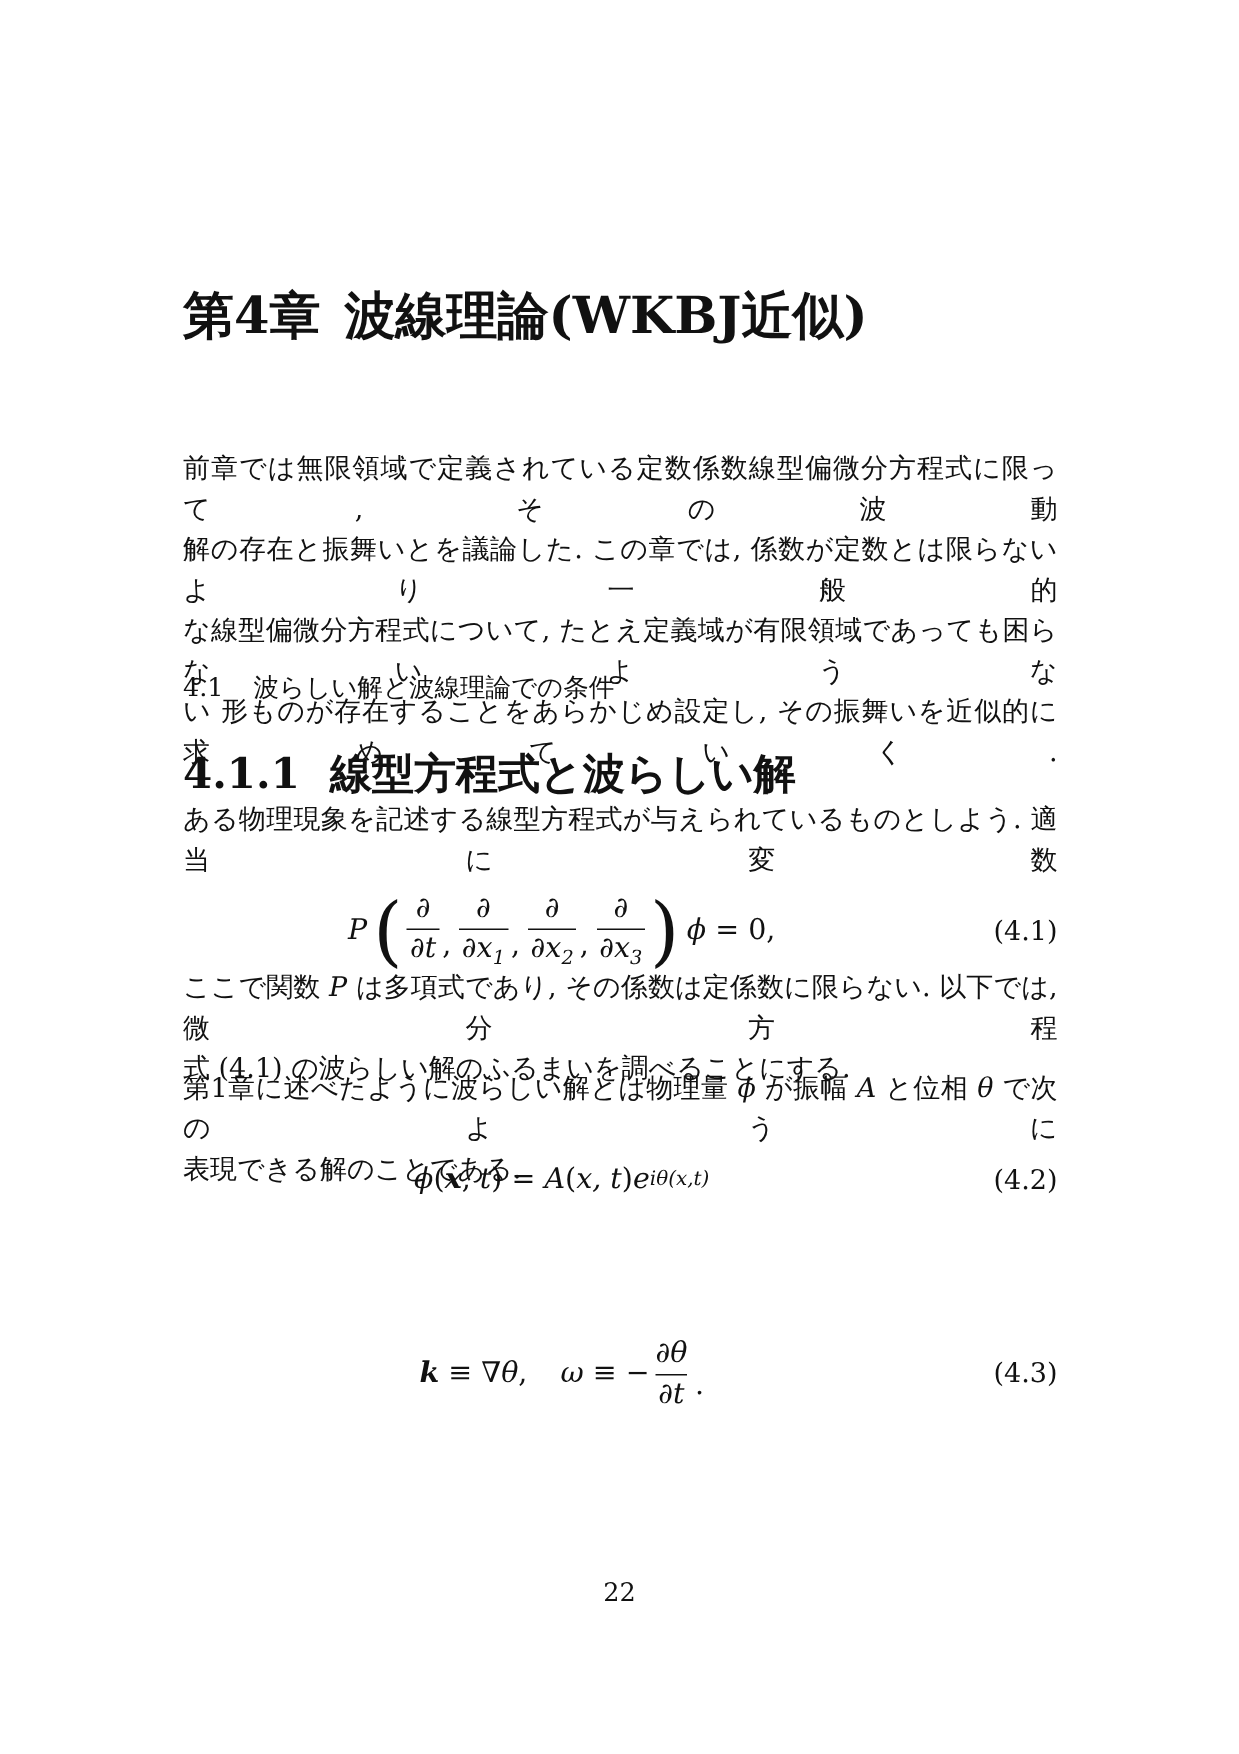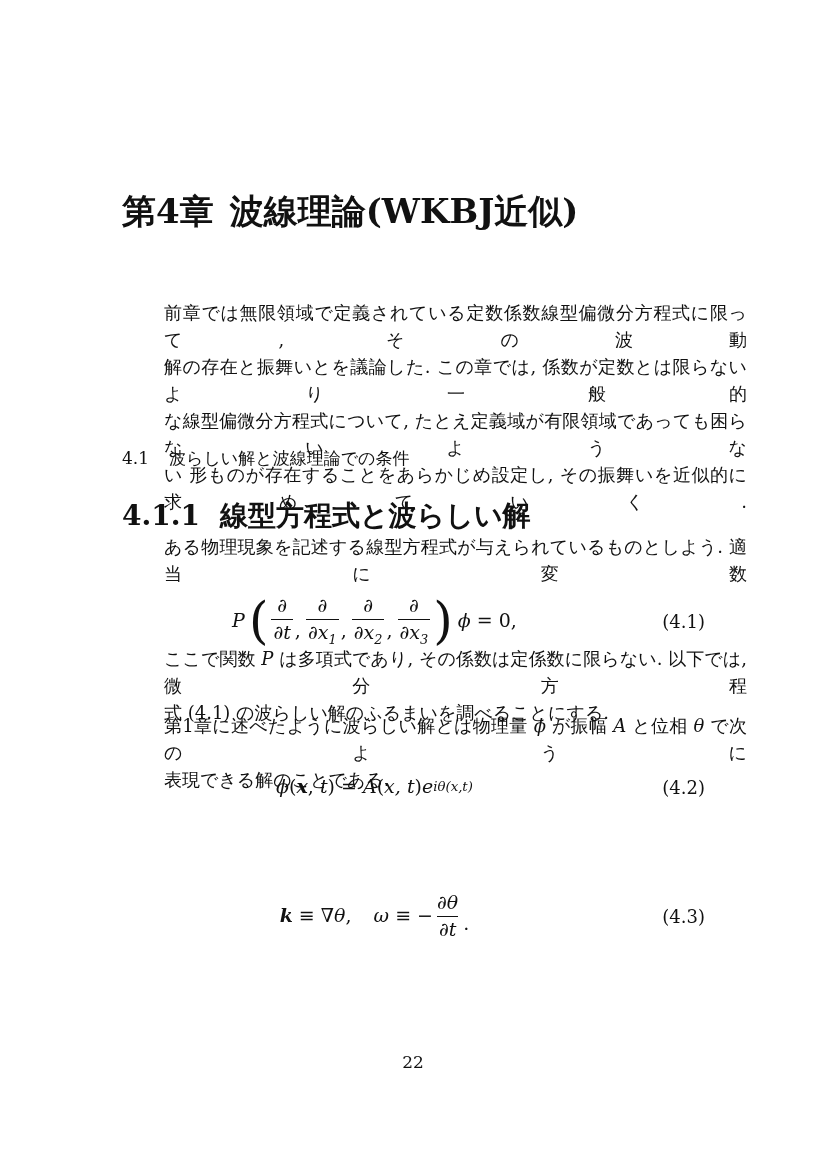--- a/index.html
+++ b/index.html
@@ -13,21 +13,21 @@
 
   
   .chapter-heading{top:191px;font-weight:bold;font-size:34px;line-height:1.2;white-space:nowrap;}
   .chapter-heading .ht{margin-left:16px;text-align:center;}
   .section-heading{top:447px;font-weight:normal;font-size:17px;white-space:nowrap;}
   .section-heading .ht{margin-left:20px;}
   .subsection-heading{top:497px;font-weight:bold;font-size:28px;white-space:nowrap;}
   .subsection-heading .ht{margin-left:20px;}
 
   
-  .para{font-size:18px;line-height:27px;margin-left:42px;}
+  .para{font-size:18px;line-height:27px;}
   .line{width:583px;}
   .jl{text-align:justify;text-align-last:justify;}
   .sl{text-align:left;}
   .p-intro{top:299px;}
   .p-2{top:533px;}
   .p-3{top:645px;}
   .p-4{top:712px;}
   .p-5{top:809px;}
 
   

